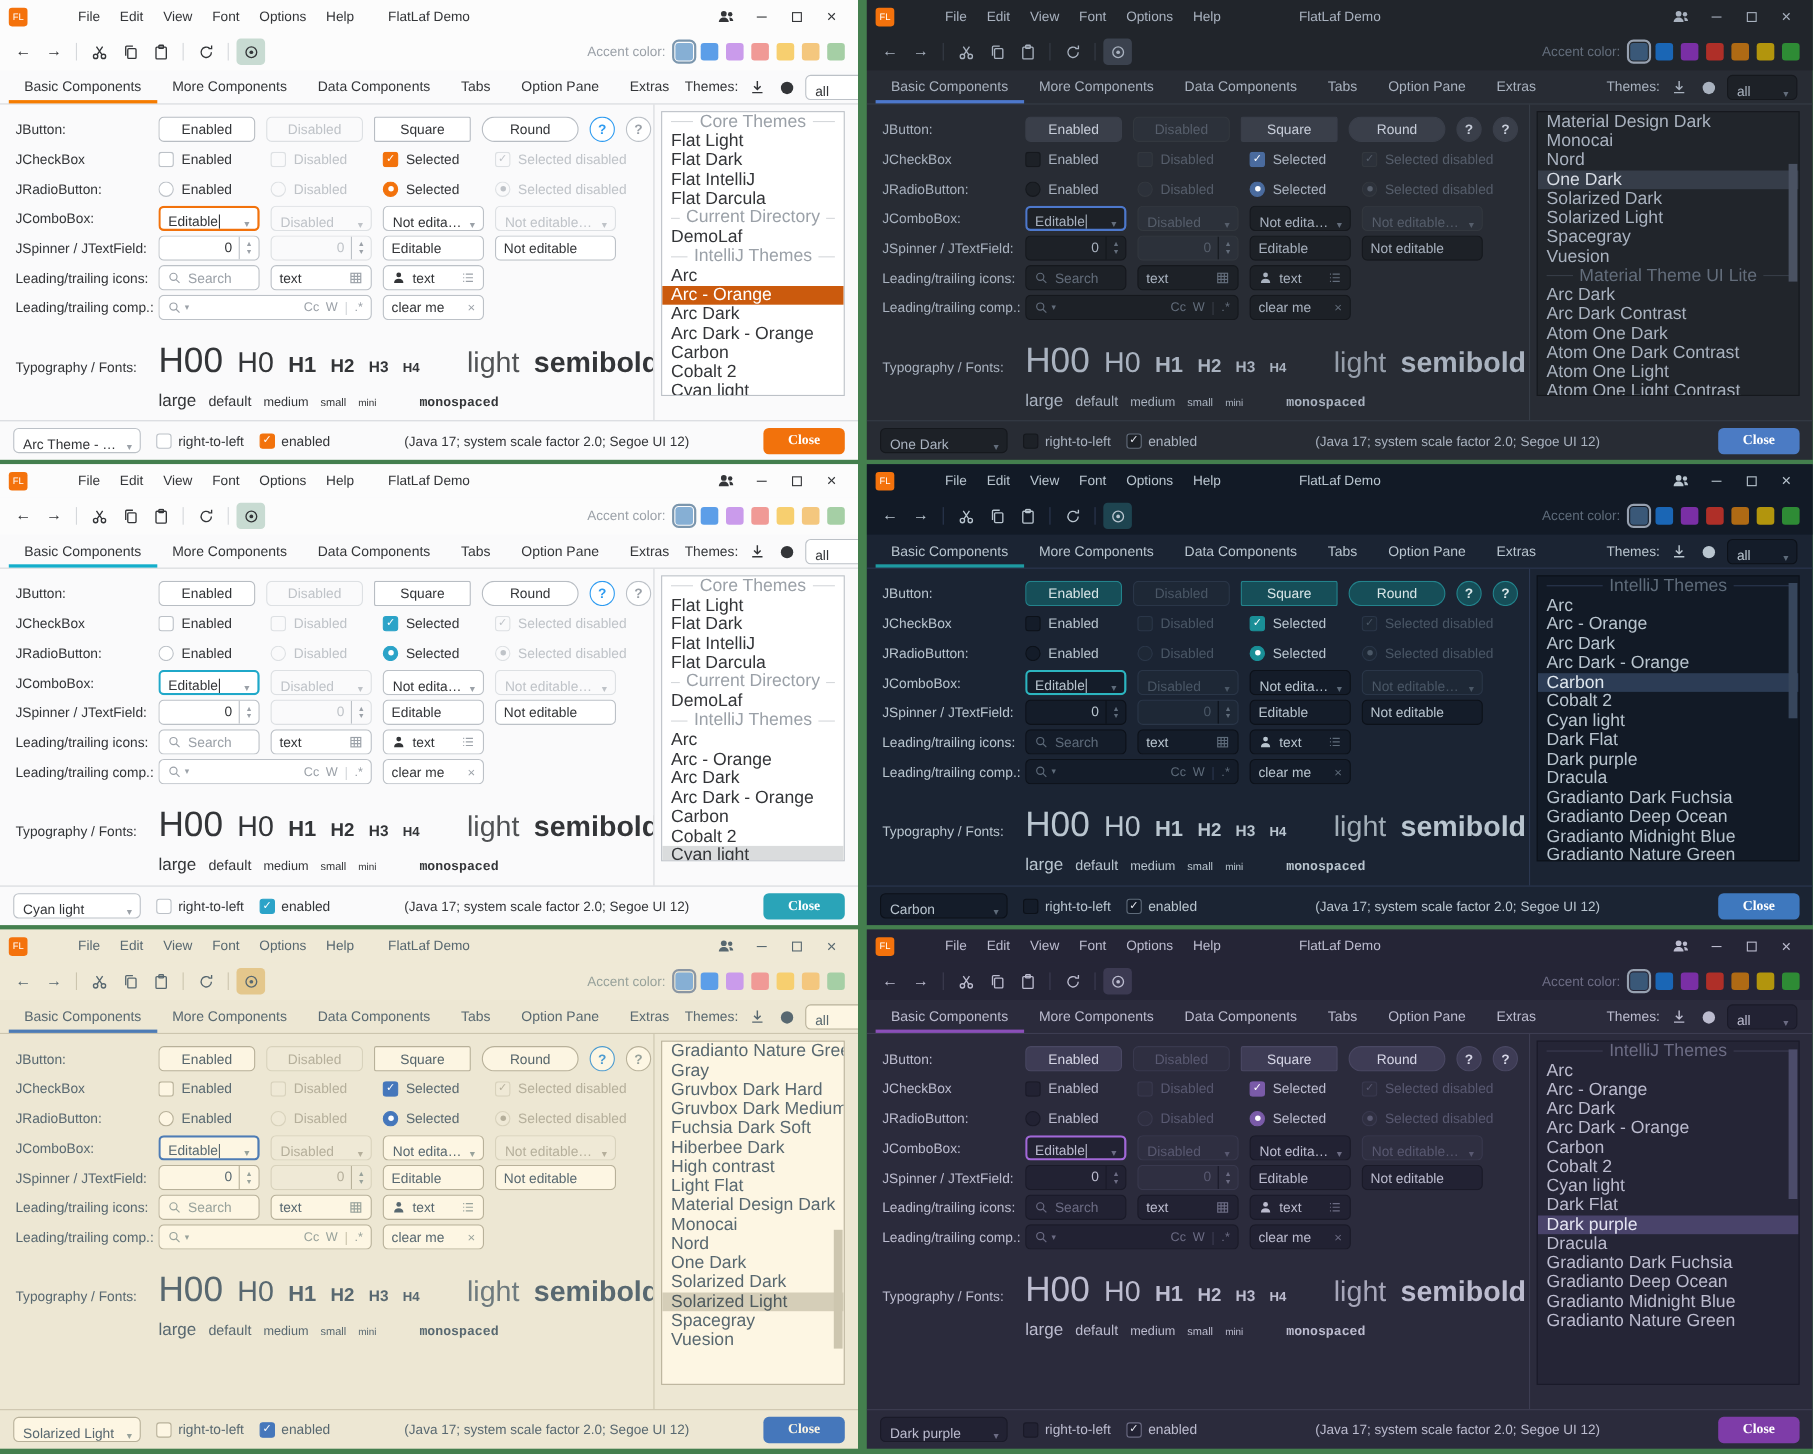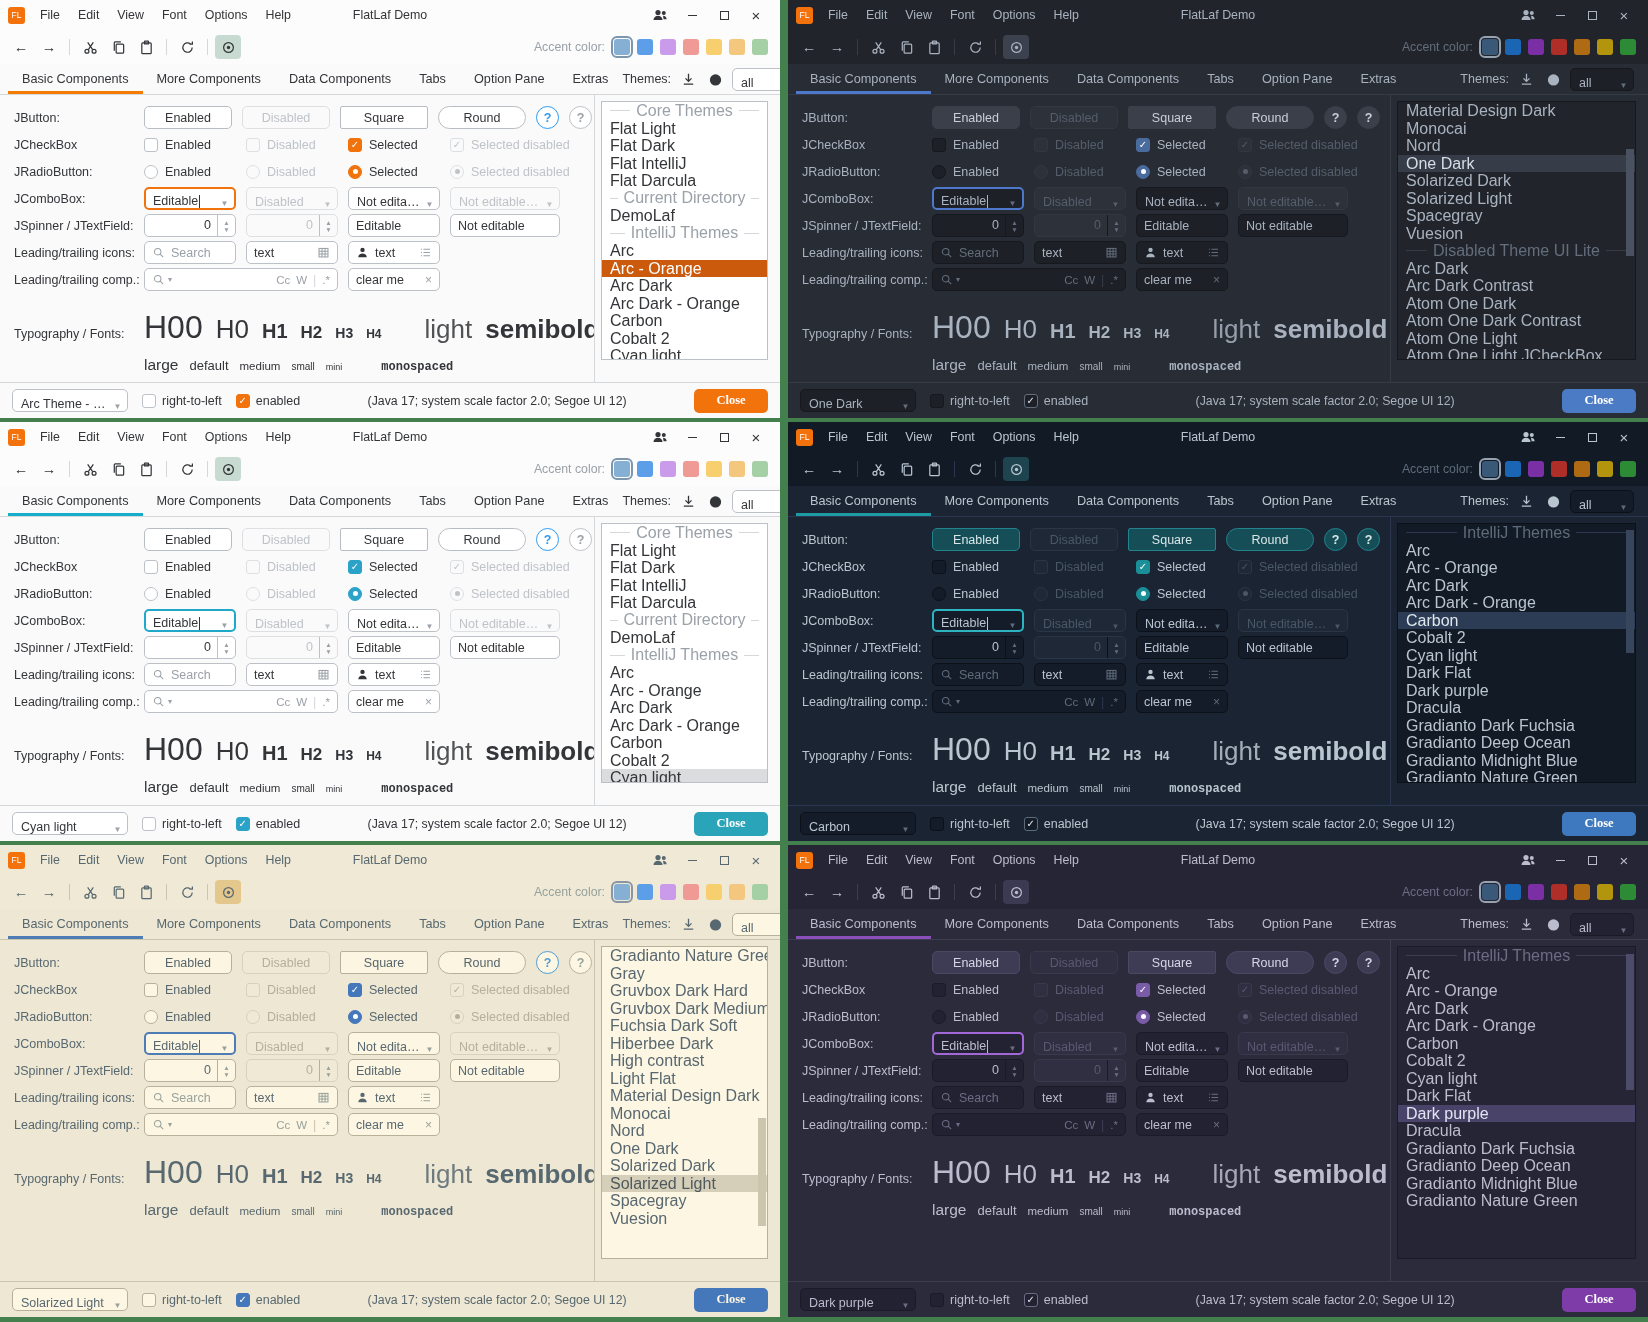--- a/index.html
+++ b/index.html
@@ -25,21 +25,21 @@
   .titlebar{
     position:relative; height:30px; flex:none;
     display:flex; align-items:center; gap:8px;
     background:var(--bar); padding:0 8px 0 8px;
   }
   .logo{
     width:17px; height:17px; flex:none; border-radius:3px;
     background:#F4720C; color:#fff; font-size:8.5px; font-weight:normal;
     display:flex; align-items:center; justify-content:center;
   }
-  .menubar{ display:flex; gap:4px; z-index:2; }
+  .menubar{ display:flex; gap:4px; z-index:2;margin-left:31px; }
   .mi{ padding:0 7px; line-height:30px; font-size:12.4px; }
   .wtitle{
     position:absolute; left:0; right:0; text-align:center;
     font-size:12.4px; color:var(--fg); pointer-events:none;
   }
   .tb-btns{ margin-left:auto; display:flex; align-items:center; z-index:2; }
   .tbtn{
     width:32px; height:30px; border:none; background:transparent;
     color:var(--fg); display:flex; align-items:center; justify-content:center;
     font-size:13px; cursor:default;
@@ -878,28 +878,28 @@
       <div class="tlist">
         <div class="tl-i"><span>Material Design Dark</span></div>
             <div class="tl-i"><span>Monocai</span></div>
             <div class="tl-i"><span>Nord</span></div>
             <div class="tl-i sel"><span>One Dark</span></div>
             <div class="tl-i"><span>Solarized Dark</span></div>
             <div class="tl-i"><span>Solarized Light</span></div>
             <div class="tl-i"><span>Spacegray</span></div>
             <div class="tl-i"><span>Vuesion</span></div>
             <div class="tl-h">
-              <span>Disabled Theme UI Lite</span>
+              <span>Material Theme UI Lite</span>
             </div>
             <div class="tl-i"><span>Arc Dark</span></div>
             <div class="tl-i"><span>Arc Dark Contrast</span></div>
             <div class="tl-i"><span>Atom One Dark</span></div>
             <div class="tl-i"><span>Atom One Dark Contrast</span></div>
             <div class="tl-i"><span>Atom One Light</span></div>
-            <div class="tl-i"><span>Atom One Light JCheckBox</span></div>
+            <div class="tl-i"><span>Atom One Light Contrast</span></div>
             <div class="sbar">
           <div class="thumb" style="top: 18%; height: 42%;"></div>
         </div>
       </div>
     </div>
   </div>
 
   <div class="footer">
     <span class="combo">
       <span class="cval">One Dark</span>

